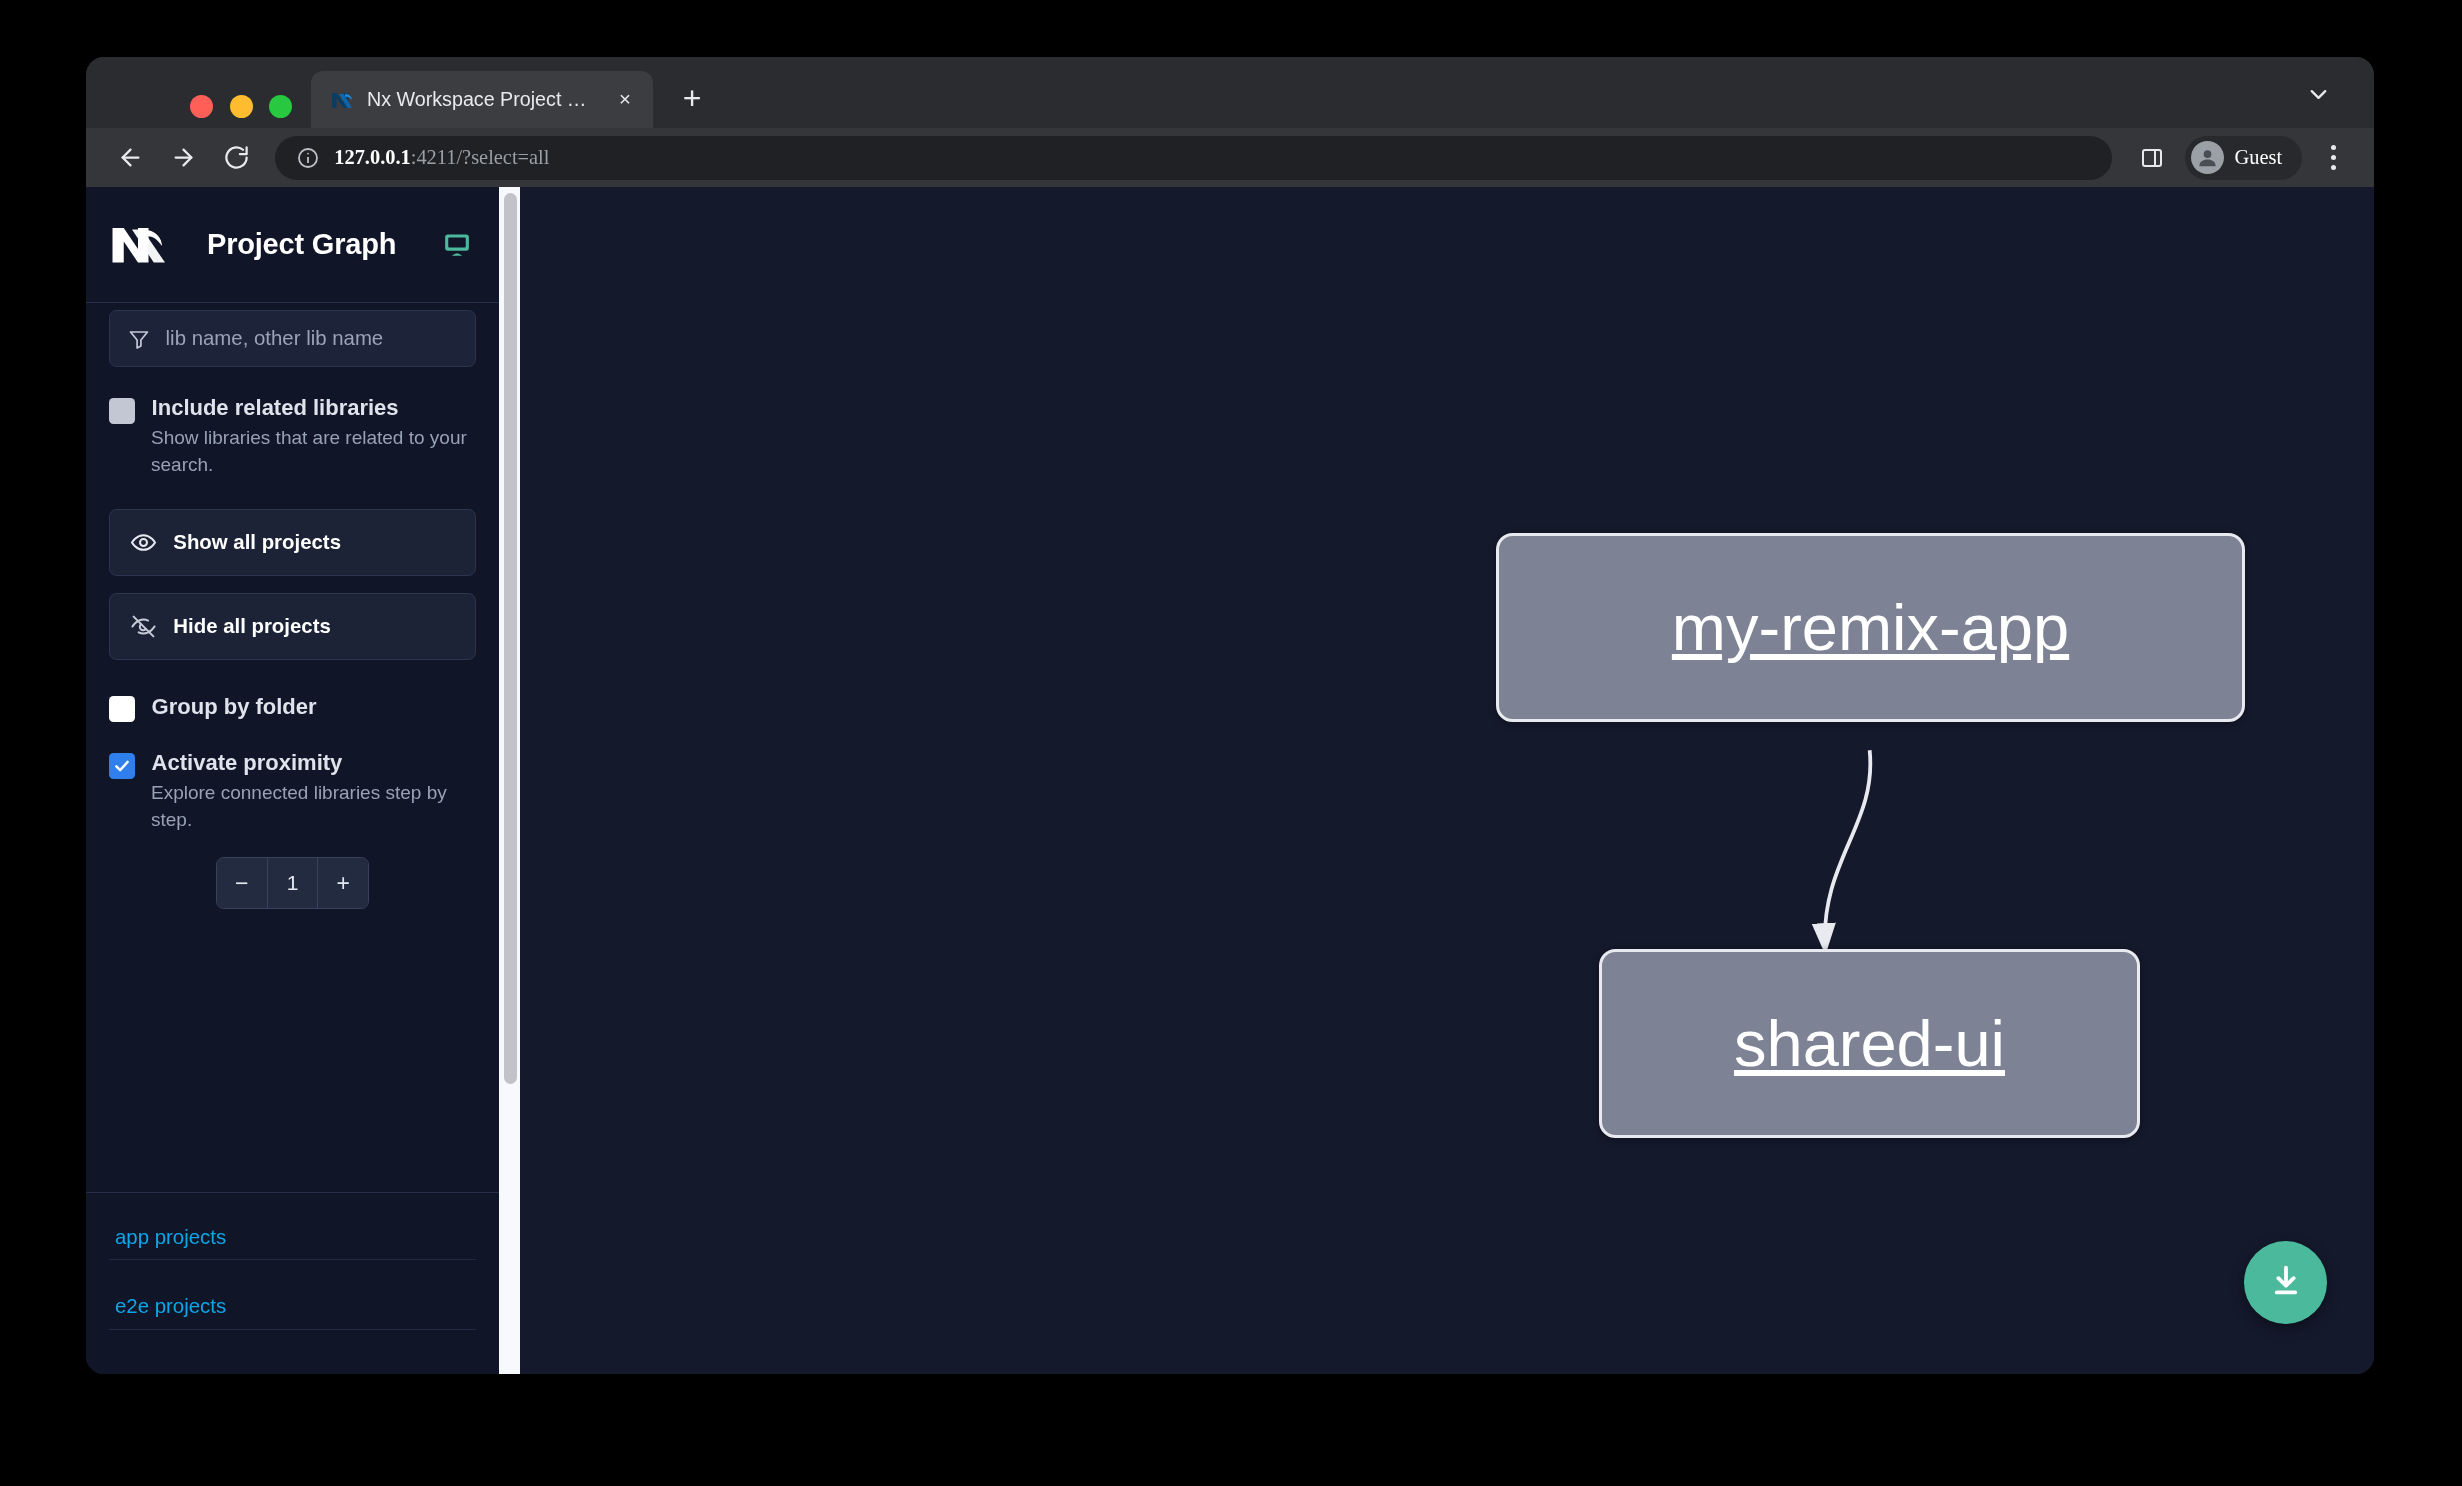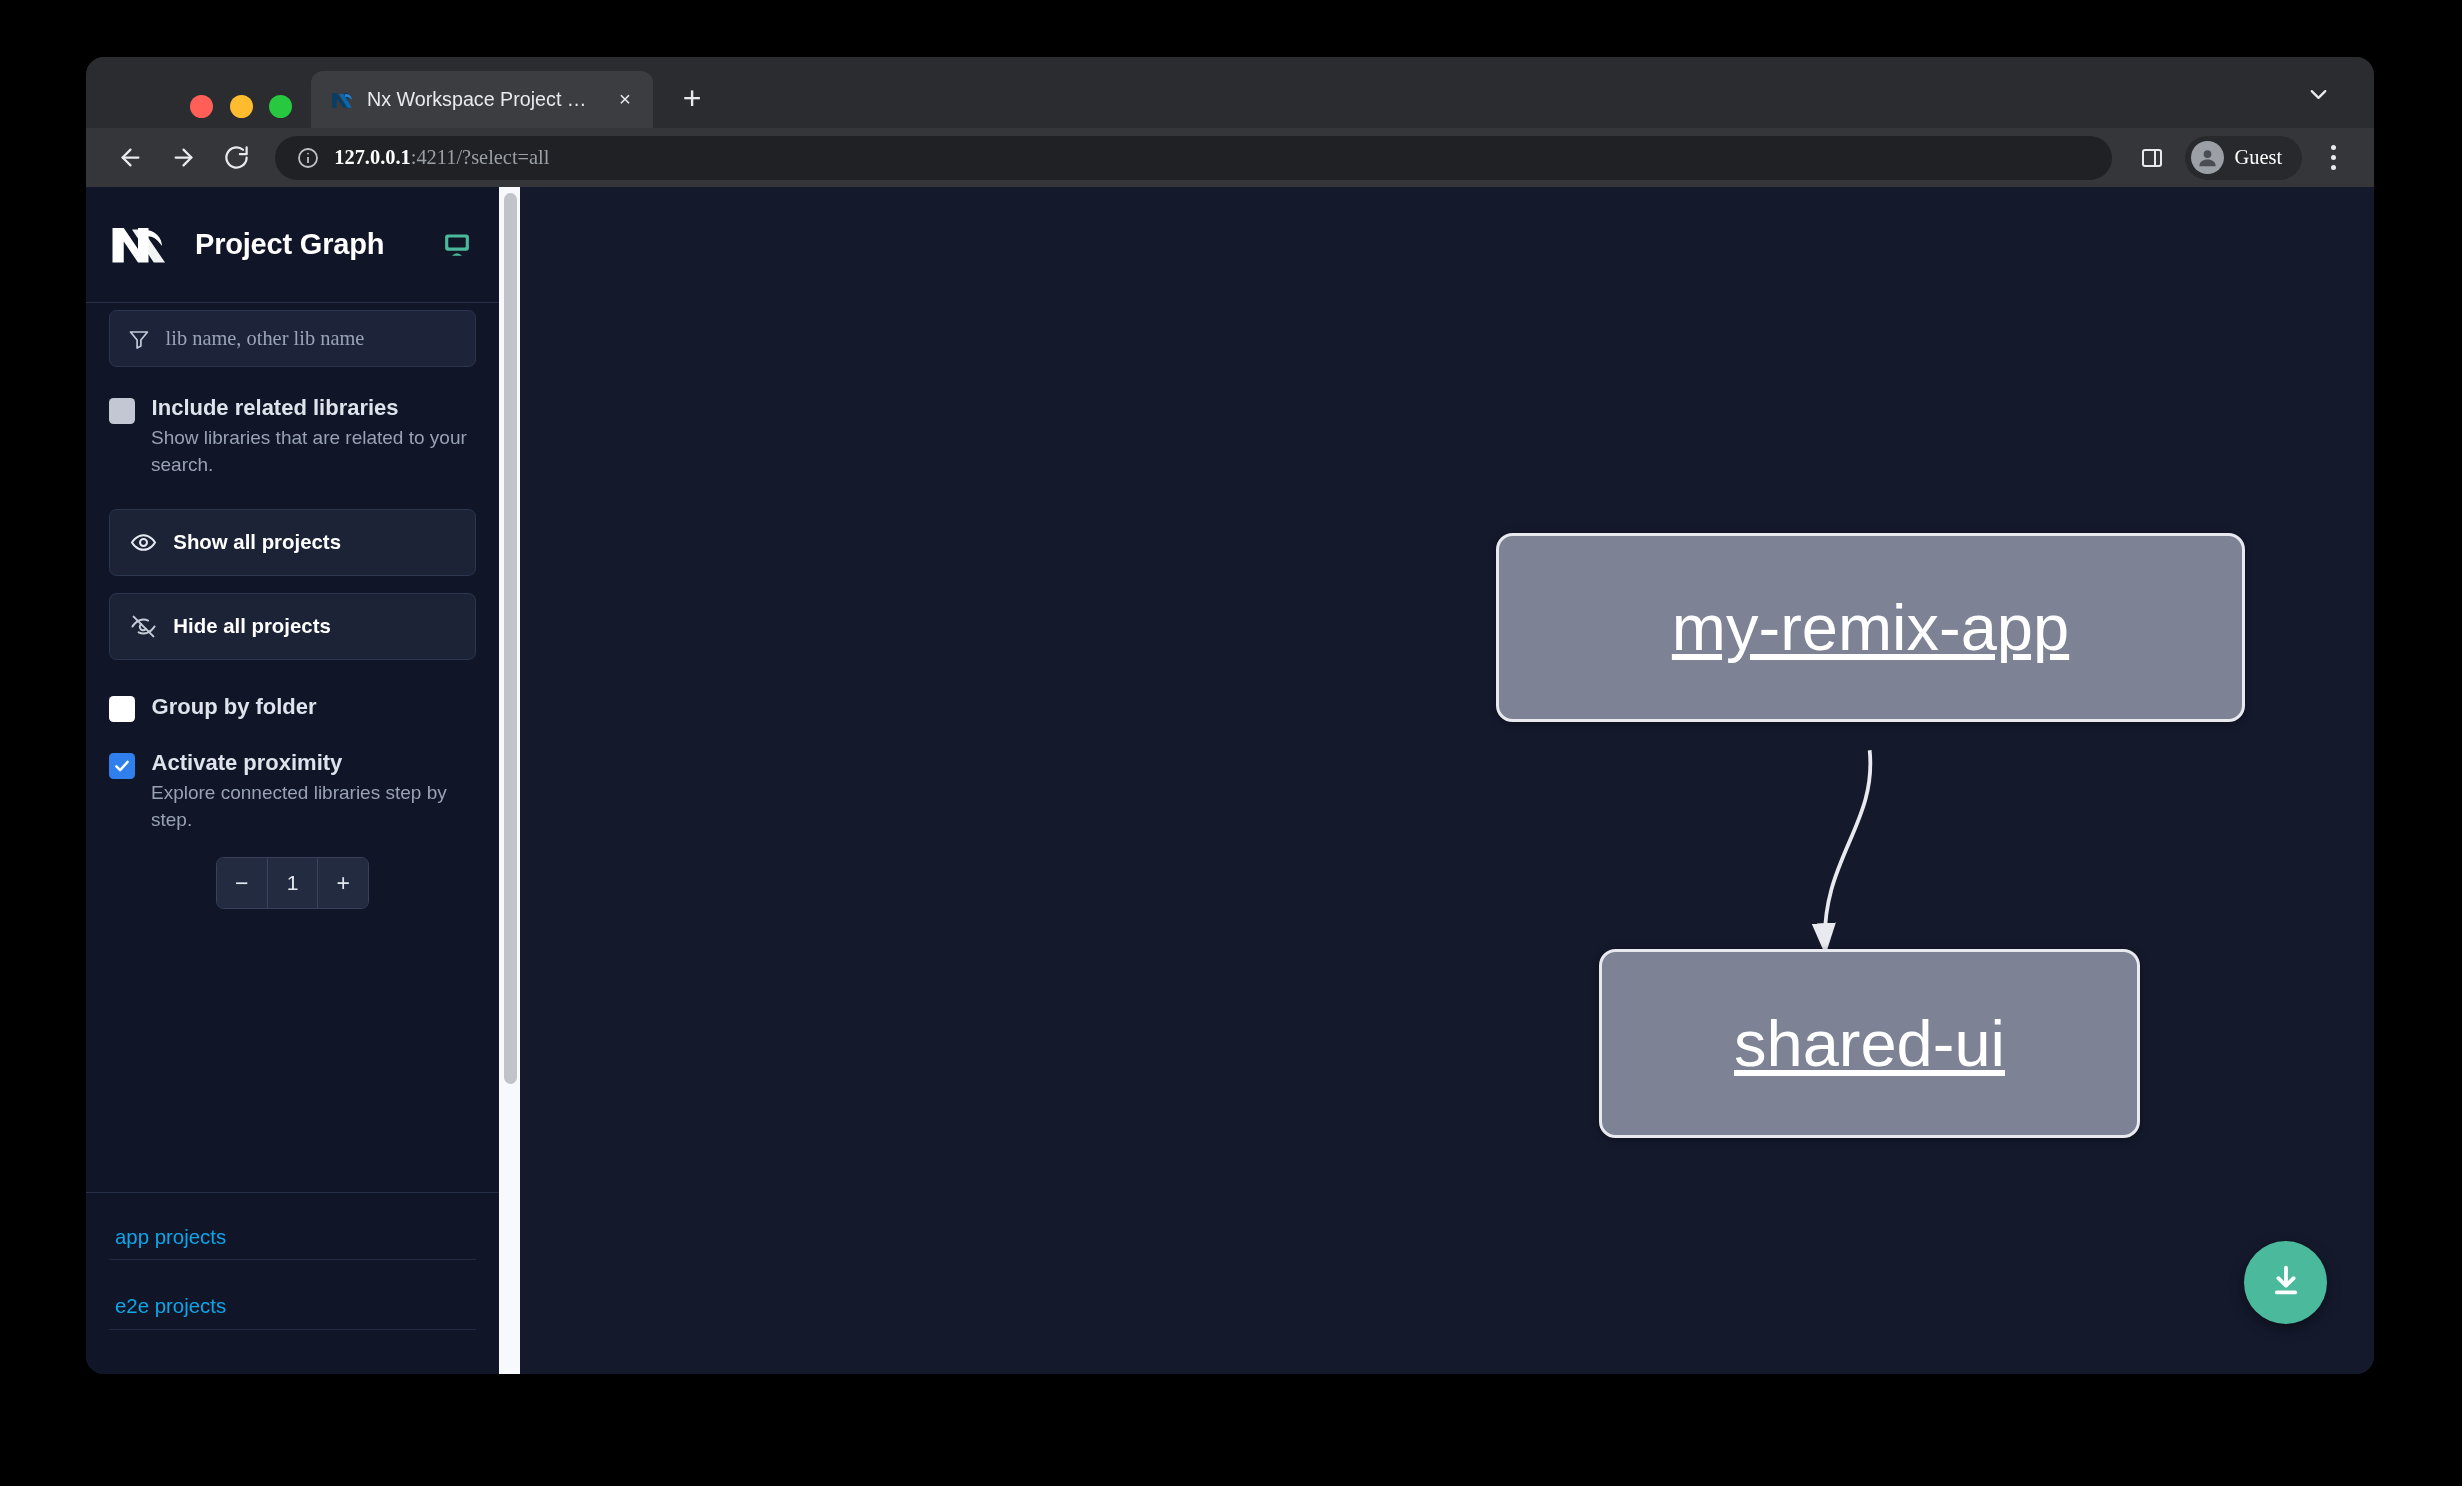--- a/index.html
+++ b/index.html
@@ -169,21 +169,21 @@
     flex: 0 0 413px;
     background: #101527;
     display: flex;
     flex-direction: column;
     position: relative;
   }
   .sidebar-header {
     height: 115px;
     display: flex; align-items: center;
     padding: 0 27px 0 23px;
-    gap: 4px;
+    gap: 16px;
     flex: 0 0 auto;
   }
   .nx-logo { width: 64px; height: 45px; flex: 0 0 auto; margin-right: 18px; }
   .app-title {
     color: #ffffff;
     font-size: 29px;
     font-weight: 700;
     letter-spacing: -0.2px;
     flex: 1 1 auto;
   }
@@ -210,21 +210,21 @@
     height: 57px;
     background: #1d2439;
     border: 0.8px solid #2c3450;
     border-radius: 7.6px;
     display: flex; align-items: center;
     padding: 0 16.6px;
     gap: 15px;
     margin-top: 7.6px;
   }
   .filter-icon { width: 24px; height: 24px; flex: 0 0 auto; }
-  .filter-placeholder { color: #9aa3b8; font-size: 20.4px; font-family: Liberation Serif, serif; }
+  .filter-placeholder { color: #9aa3b8; font-size: 20.4px; }
 
   .opt-block { margin-top: 26px; }
   .opt-row { display: flex; align-items: flex-start; gap: 16.6px; }
   .cb {
     width: 26px; height: 26px;
     border-radius: 4.5px;
     flex: 0 0 auto;
     margin-top: 4.5px;
     display: flex; align-items: center; justify-content: center;
   }

